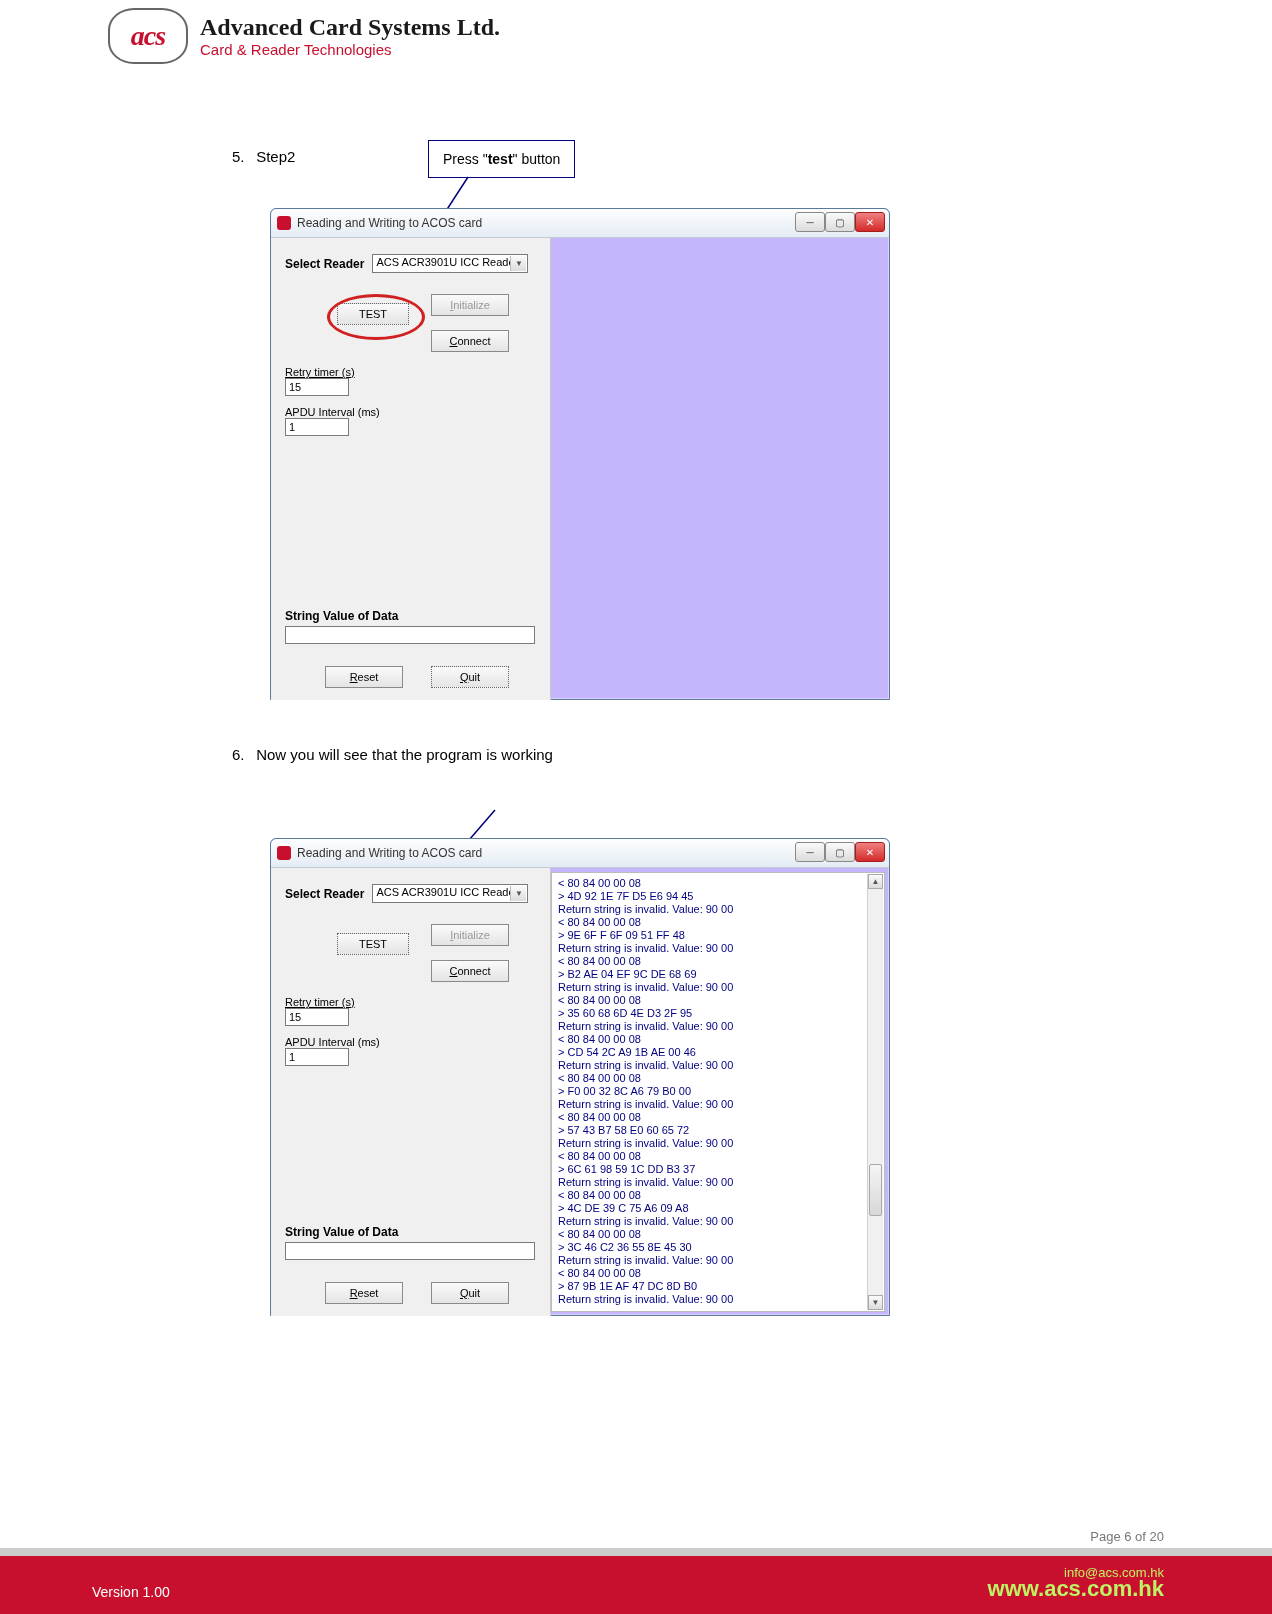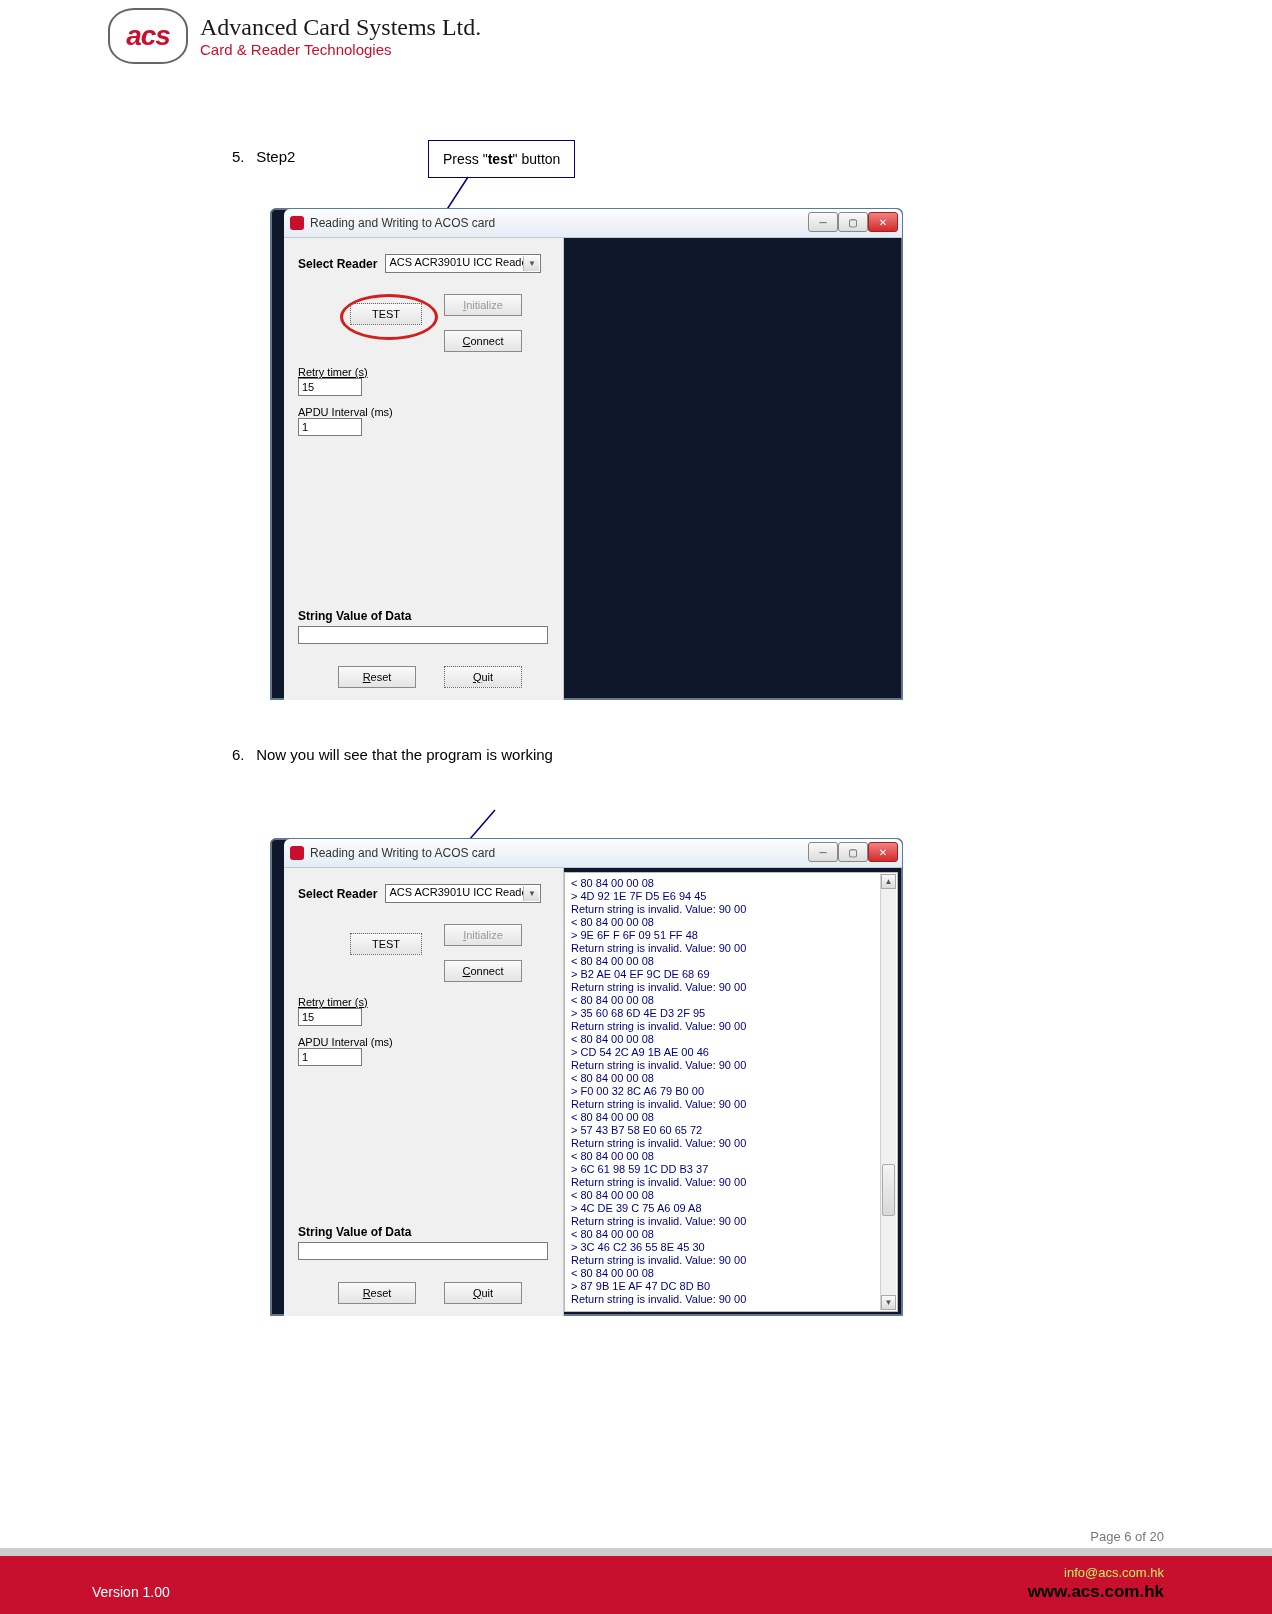--- a/index.html
+++ b/index.html
@@ -1,30 +1,30 @@
 <!DOCTYPE html>
 <html><head>
 <meta charset="utf-8">
 <style>
   body { margin:0; font-family: Arial, sans-serif; font-size:13px; color:#000; background:#fff; }
   .page { width:1272px; height:1614px; position:relative; margin:0 auto; background:#fff; }
   .header { position:absolute; top:8px; left:108px; display:flex; align-items:center; gap:12px; }
   .logo { width:76px; height:52px; border:2px solid #666; border-radius:26px / 22px; display:flex; align-items:center; justify-content:center; }
-  .logo span { font-family: Liberation Sans, sans-serif; font-size:28px; font-weight:bold; color:#c8102e; font-style:italic; letter-spacing:-1px; }
-  .brand-title { font-weight:normal; font-size:24px; color:#1a1a1a; font-family: Georgia, serif; }
+  .logo span { font-family: Liberation Serif, serif; font-size:28px; font-weight:bold; color:#c8102e; font-style:italic; letter-spacing:-1px; }
+  .brand-title { font-weight:bold; font-size:24px; color:#1a1a1a; font-family: Georgia, serif; }
   .brand-sub { font-size:15px; color:#c8102e; font-family: Arial, sans-serif; }
   
   .step { position:absolute; font-size:15px; }
   .num { display:inline-block; width:20px; }
   
   
   .callout { position:absolute; border:1.5px solid #000080; background:#fff; font-family: Arial, sans-serif; font-size:14px; padding:10px 14px; color:#000; }
   
   
-  .win { position:absolute; border:1px solid #5a7a9a; border-radius:6px 6px 0 0; background:#0f172a; box-shadow:0 0 0 1px rgba(255,255,255,.4) inset;padding-left:13px; }
+  .win { position:absolute; border:1px solid #5a7a9a; border-radius:6px 6px 0 0; background:#c4b5fd; box-shadow:0 0 0 1px rgba(255,255,255,.4) inset; }
   .titlebar { height:28px; background:linear-gradient(#fdfdfe,#e4ecf4); border-bottom:1px solid #c0c8d0; border-radius:6px 6px 0 0; display:flex; align-items:center; padding:0 6px; position:relative; }
   .titlebar .favicon { width:14px; height:14px; border-radius:3px; background:#c8102e; margin-right:6px; }
   .titlebar .title { font-size:12px; color:#333; }
   .winbtns { position:absolute; right:4px; top:3px; display:flex; gap:0; }
   .winbtn { width:28px; height:18px; border:1px solid #888; border-radius:3px; background:linear-gradient(#fafafa,#dcdcdc); display:flex; align-items:center; justify-content:center; font-size:10px; color:#333; }
   .winbtn.close { background:linear-gradient(#f08080,#d42a2a); color:#fff; border-color:#a02020; }
   .winbody { display:flex; height:calc(100% - 28px); }
   .leftpane { width:280px; background:#f0f0f0; border-right:1px solid #c8c8c8; position:relative; padding:16px 14px; box-sizing:border-box; font-size:11px; }
   .rightpane { flex:1; background:#fff; border:1px solid #bbb; margin:4px 4px 4px 0; font-size:11px; color:#000080; padding:4px 6px; overflow:hidden; position:relative; font-family:Arial,sans-serif; }
   .rightpane .scroll-track { position:absolute; right:1px; top:1px; bottom:1px; width:15px; background:#f0f0f0; border-left:1px solid #d0d0d0; }
@@ -39,21 +39,21 @@
   .btn.dotted { border:1px dotted #666; }
   .input { border:1px solid #7a7a7a; background:#fff; height:18px; font-size:11px; padding:1px 3px; box-sizing:border-box; }
   .underline { text-decoration:underline; }
   
   .red-oval { position:absolute; border:3px solid #d02020; border-radius:50%; pointer-events:none; }
   
   .pagefoot { position:absolute; bottom:70px; right:108px; font-size:13px; color:#777; }
   .redbar { position:absolute; bottom:0; left:0; right:0; height:58px; background:#c8102e; }
   .redbar .ver { position:absolute; left:92px; bottom:14px; color:#fff; font-size:14px; }
   .redbar .email { position:absolute; right:108px; bottom:34px; color:#bef264; font-size:13px; }
-  .redbar .url { position:absolute; right:108px; bottom:12px; color:#000000; font-size:17px; font-weight:bold;margin-left:30px; }
+  .redbar .url { position:absolute; right:108px; bottom:12px; color:#bef264; font-size:22px; font-weight:bold;margin-left:30px; }
   .greybar { position:absolute; left:0; right:0; bottom:58px; height:8px; background:#ccc; }
   
   .log-line { line-height:13px; white-space:pre; }
 </style>
 </head>
 <body>
 
 <div class="page">
 
   <div class="header">

